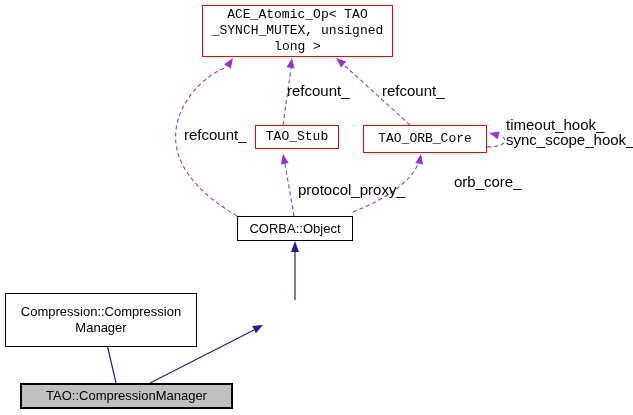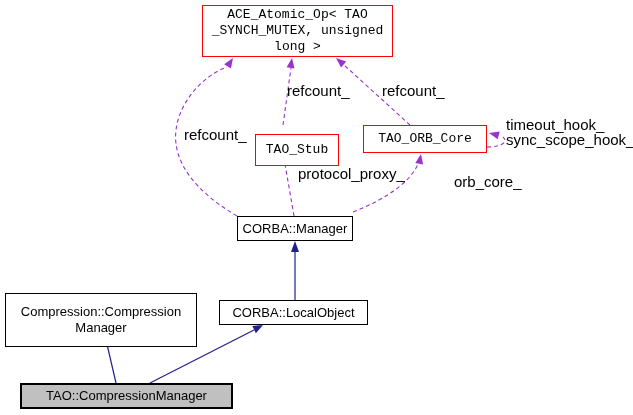--- a/index.html
+++ b/index.html
@@ -57,39 +57,38 @@
     <polygon class="arrow-inherit" points="110.2,339.8 102.4,341.6 104,331"></polygon>
 
     <path class="edge-inherit" d="M 150,383 L 254,330"></path>
     <polygon class="arrow-inherit" points="255.9,333.2 252.3,326.0 263,325"></polygon>
   </svg>
 
   <div class="node red" style="left:202px;top:5px;width:191px;height:52px;">ACE_Atomic_Op&lt; TAO
 _SYNCH_MUTEX, unsigned
 long &gt;</div>
 
-  <div class="node red" style="left:255px;top:134px;width:84px;height:32px;">TAO_Stub</div>
+  <div class="node red" style="left:255px;top:125px;width:84px;height:24px;">TAO_Stub</div>
 
   <div class="node red" style="left:363px;top:125px;width:124px;height:28px;">TAO_ORB_Core</div>
 
-  <div class="node" style="left:237px;top:216px;width:116px;height:25px;">CORBA::Manager</div>
+  <div class="node" style="left:237px;top:216px;width:116px;height:25px;">CORBA::Object</div>
 
   <div class="node" style="left:5px;top:293px;width:192px;height:54px;">Compression::Compression
 Manager</div>
 
-  <div class="node" style="left:219px;top:300px;width:149px;height:25px;">CORBA::LocalObject</div>
 
   <div class="node main" style="left:20px;top:383px;width:213px;height:26px;">TAO::CompressionManager</div>
 
   <div class="edge-label" style="left:184px;top:127px;">refcount_</div>
 
   <div class="edge-label" style="left:287px;top:83px;">refcount_</div>
 
   <div class="edge-label" style="left:382px;top:83px;">refcount_</div>
 
-  <div class="edge-label" style="left:298px;top:166px;">protocol_proxy_</div>
+  <div class="edge-label" style="left:298px;top:182px;">protocol_proxy_</div>
 
   <div class="edge-label" style="left:407px;top:174px;margin-left:47px;">orb_core_</div>
 
   <div class="edge-label centered" style="left:506px;top:117px;width:128px;">timeout_hook_
 sync_scope_hook_</div>
 
 </div>
 
 </body></html>

